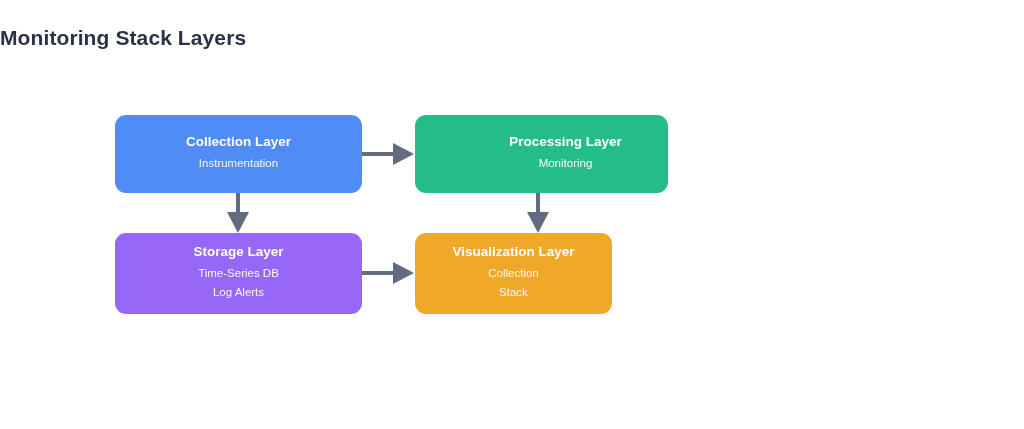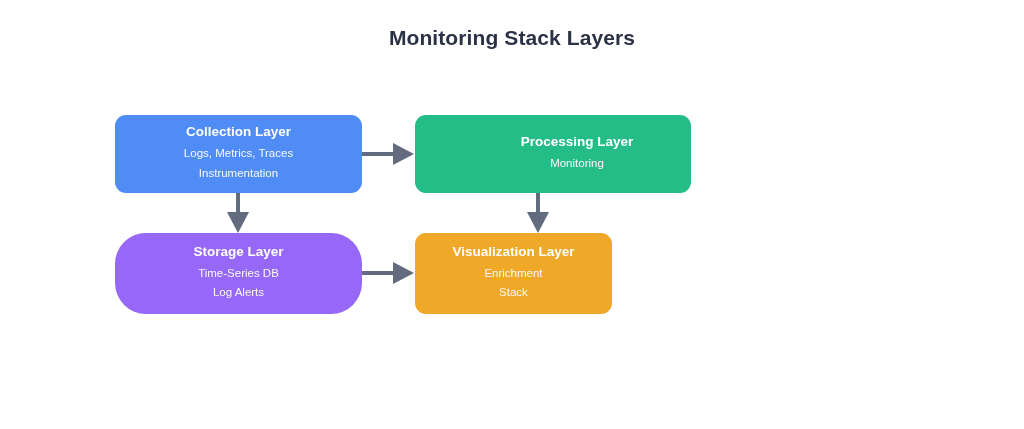--- a/index.html
+++ b/index.html
@@ -17,21 +17,20 @@
     position: relative;
     width: 1024px;
     height: 429px;
     background: #ffffff;
   }
   #diagram-title {
     position: absolute;
     left: 0;
     top: 26px;
     width: 1024px;
-    text-align: center;
     font-size: 21px;
     font-weight: bold;
     color: #2b3245;
     letter-spacing: 0.1px;
   }
   .node {
     position: absolute;
     border-radius: 11px;
     box-sizing: border-box;
     display: flex;
@@ -52,21 +51,21 @@
   .node-line {
     font-size: 11.5px;
     font-weight: normal;
     color: #f7f9fc;
     line-height: 1.72;
     text-align: center;
   }
 
   
   #node-collection    { left: 115px; top: 115px; width: 247px; height: 78px; }
-  #node-processing    { left: 415px; top: 115px; width: 276px; height: 78px; padding-left: 48px; }
+  #node-processing    { left: 415px; top: 115px; width: 253px; height: 78px; padding-left: 48px; }
   #node-storage       { left: 115px; top: 233px; width: 247px; height: 81px; }
   #node-visualization { left: 415px; top: 233px; width: 197px; height: 81px; }
 
   
   .connector { position: absolute; }
   .conn-line-h {
     position: absolute;
     height: 4px;
     background: #626c7e;
   }
@@ -105,38 +104,37 @@
 </style>
 </head>
 <body>
 
 <div id="canvas" style="background: rgb(255, 255, 255);">
 
   <div id="diagram-title" style="color: rgb(43, 50, 69);">Monitoring Stack Layers</div>
 
   <div class="node" id="node-collection" style="background: rgb(79, 140, 245);">
     <div class="node-title">Collection Layer</div>
-    <div class="node-line">Logs, Metrics, Traces</div>
     <div class="node-line">Instrumentation</div>
   </div>
 
   <div class="node" id="node-processing" style="background: rgb(36, 189, 136);">
     <div class="node-title">Processing Layer</div>
     <div class="node-line">Monitoring</div>
   </div>
 
-  <div class="node" id="node-storage" style="background: rgb(151, 104, 247); border-radius: 31px;">
+  <div class="node" id="node-storage" style="background: rgb(151, 104, 247);">
     <div class="node-title">Storage Layer</div>
     <div class="node-line">Time-Series DB</div>
     <div class="node-line">Log Alerts</div>
   </div>
 
   <div class="node" id="node-visualization" style="background: rgb(240, 168, 41);">
     <div class="node-title">Visualization Layer</div>
-    <div class="node-line">Enrichment</div>
+    <div class="node-line">Collection</div>
     <div class="node-line">Stack</div>
   </div>
 
   <div class="connector" id="conn-collection-processing">
     <div class="conn-line-h" style="background: rgb(98, 108, 126);"></div>
     <div class="arrowhead-right" style="border-left-color: rgb(98, 108, 126);"></div>
   </div>
 
   <div class="connector" id="conn-collection-storage">
     <div class="conn-line-v" style="background: rgb(98, 108, 126);"></div>

